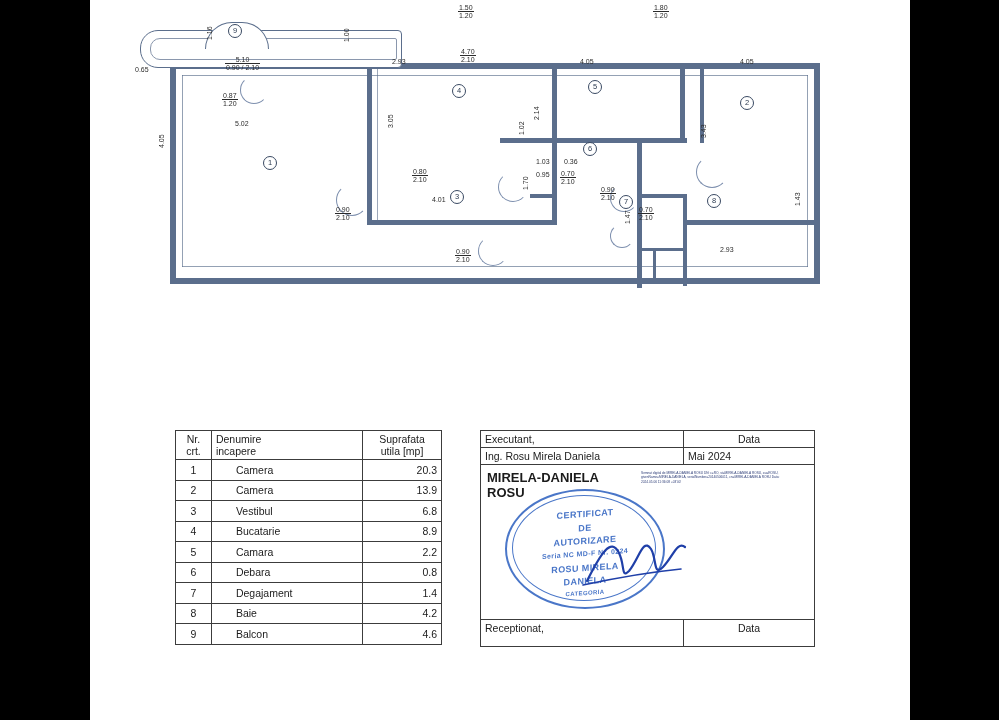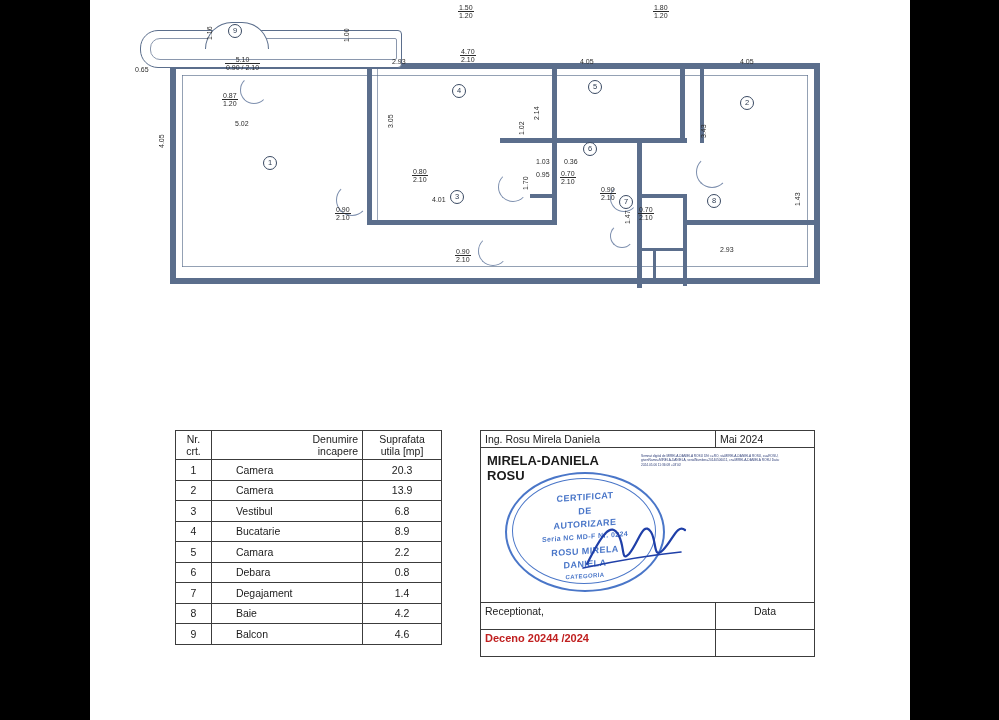--- a/index.html
+++ b/index.html
@@ -24,21 +24,21 @@
         border-right-color:transparent;border-top-color:transparent;}
 
   
   #tables{position:absolute;left:85px;top:430px;width:640px;}
   table{border-collapse:collapse;font-size:10.5px;color:#1b1b1b;}
   td,th{border:1px solid #3c3c3c;padding:2px 4px;font-weight:normal;}
   #tleft{position:absolute;left:0;top:0;width:267px;}
   #tleft td{height:15.5px;}
   .c-nr{width:34px;text-align:center;}
   .c-name{width:160px;text-align:left;padding-left:24px;}
-  .c-area{width:84px;text-align:center;}
+  .c-area{width:84px;text-align:right;}
   .hdr{text-align:center;font-size:10.5px;line-height:1.15;}
   .totrow td{text-align:center;font-weight:normal;}
   #tright{position:absolute;left:305px;top:0;width:335px;}
   #tright td{vertical-align:top;}
   .rh{font-size:10.5px;}
   .sig-cell{height:150px;position:relative;}
   .sig-name{font-size:13px;font-weight:bold;color:#1b1b1b;line-height:1.15;
             position:absolute;left:6px;top:6px;}
   .dig-text{position:absolute;left:160px;top:6px;width:150px;font-size:3.2px;
             color:#2a3a75;line-height:1.35;}
@@ -197,21 +197,21 @@
 
   <div id="tables">
 
     <table id="tleft">
       <tbody>
         <tr>
           <td class="c-nr hdr">
             <span>Nr.</span><br>
             <span>crt.</span>
           </td>
-          <td class="hdr" style="text-align:right;">
+          <td class="hdr" style="text-align:left;">
             <span>Denumire</span><br>
             <span>incapere</span>
           </td>
           <td class="c-area hdr">
             <span>Suprafata</span><br>
             <span>utila [mp]</span>
           </td>
         </tr>
         <tr>
           <td class="c-nr">1</td>
@@ -256,20 +256,24 @@
         <tr>
           <td class="c-nr">9</td>
           <td class="c-name">Balcon</td>
           <td class="c-area">4.6</td>
         </tr>
       </tbody>
     </table>
 
     <table id="tright">
       <tbody>
+        <tr>
+          <td class="rh" style="width:205px;">Executant,</td>
+          <td class="rh" style="width:130px;text-align:center;">Data</td>
+        </tr>
         <tr>
           <td class="rh">Ing. Rosu Mirela Daniela</td>
           <td class="rh">Mai 2024</td>
         </tr>
         <tr>
           <td class="sig-cell" colspan="2">
 
             <div class="sig-name">
               <span>MIRELA-DANIELA</span><br>
               <span>ROSU</span>
@@ -295,21 +299,17 @@
               <path d="M6 58 C20 30, 30 14, 38 30 C44 42, 40 56, 48 48 C58 36, 62 14, 70 26 C76 36, 72 54, 82 44 C92 34, 96 18, 104 24" fill="none" stroke="#1f3fa8" stroke-width="2.2" stroke-linecap="round"></path>
               <path d="M2 62 C30 56, 60 50, 100 46" fill="none" stroke="#1f3fa8" stroke-width="1.6" stroke-linecap="round"></path>
             </svg>
 
           </td>
         </tr>
         <tr class="bottomrow">
           <td class="rh">Receptionat,</td>
           <td class="rh" style="text-align:center;">Data</td>
         </tr>
-        <tr class="bottomrow">
-          <td class="red">Deceno 20244 /2024</td>
-          <td></td>
-        </tr>
       </tbody>
     </table>
 
   </div>
 </div>
 
 </body></html>

